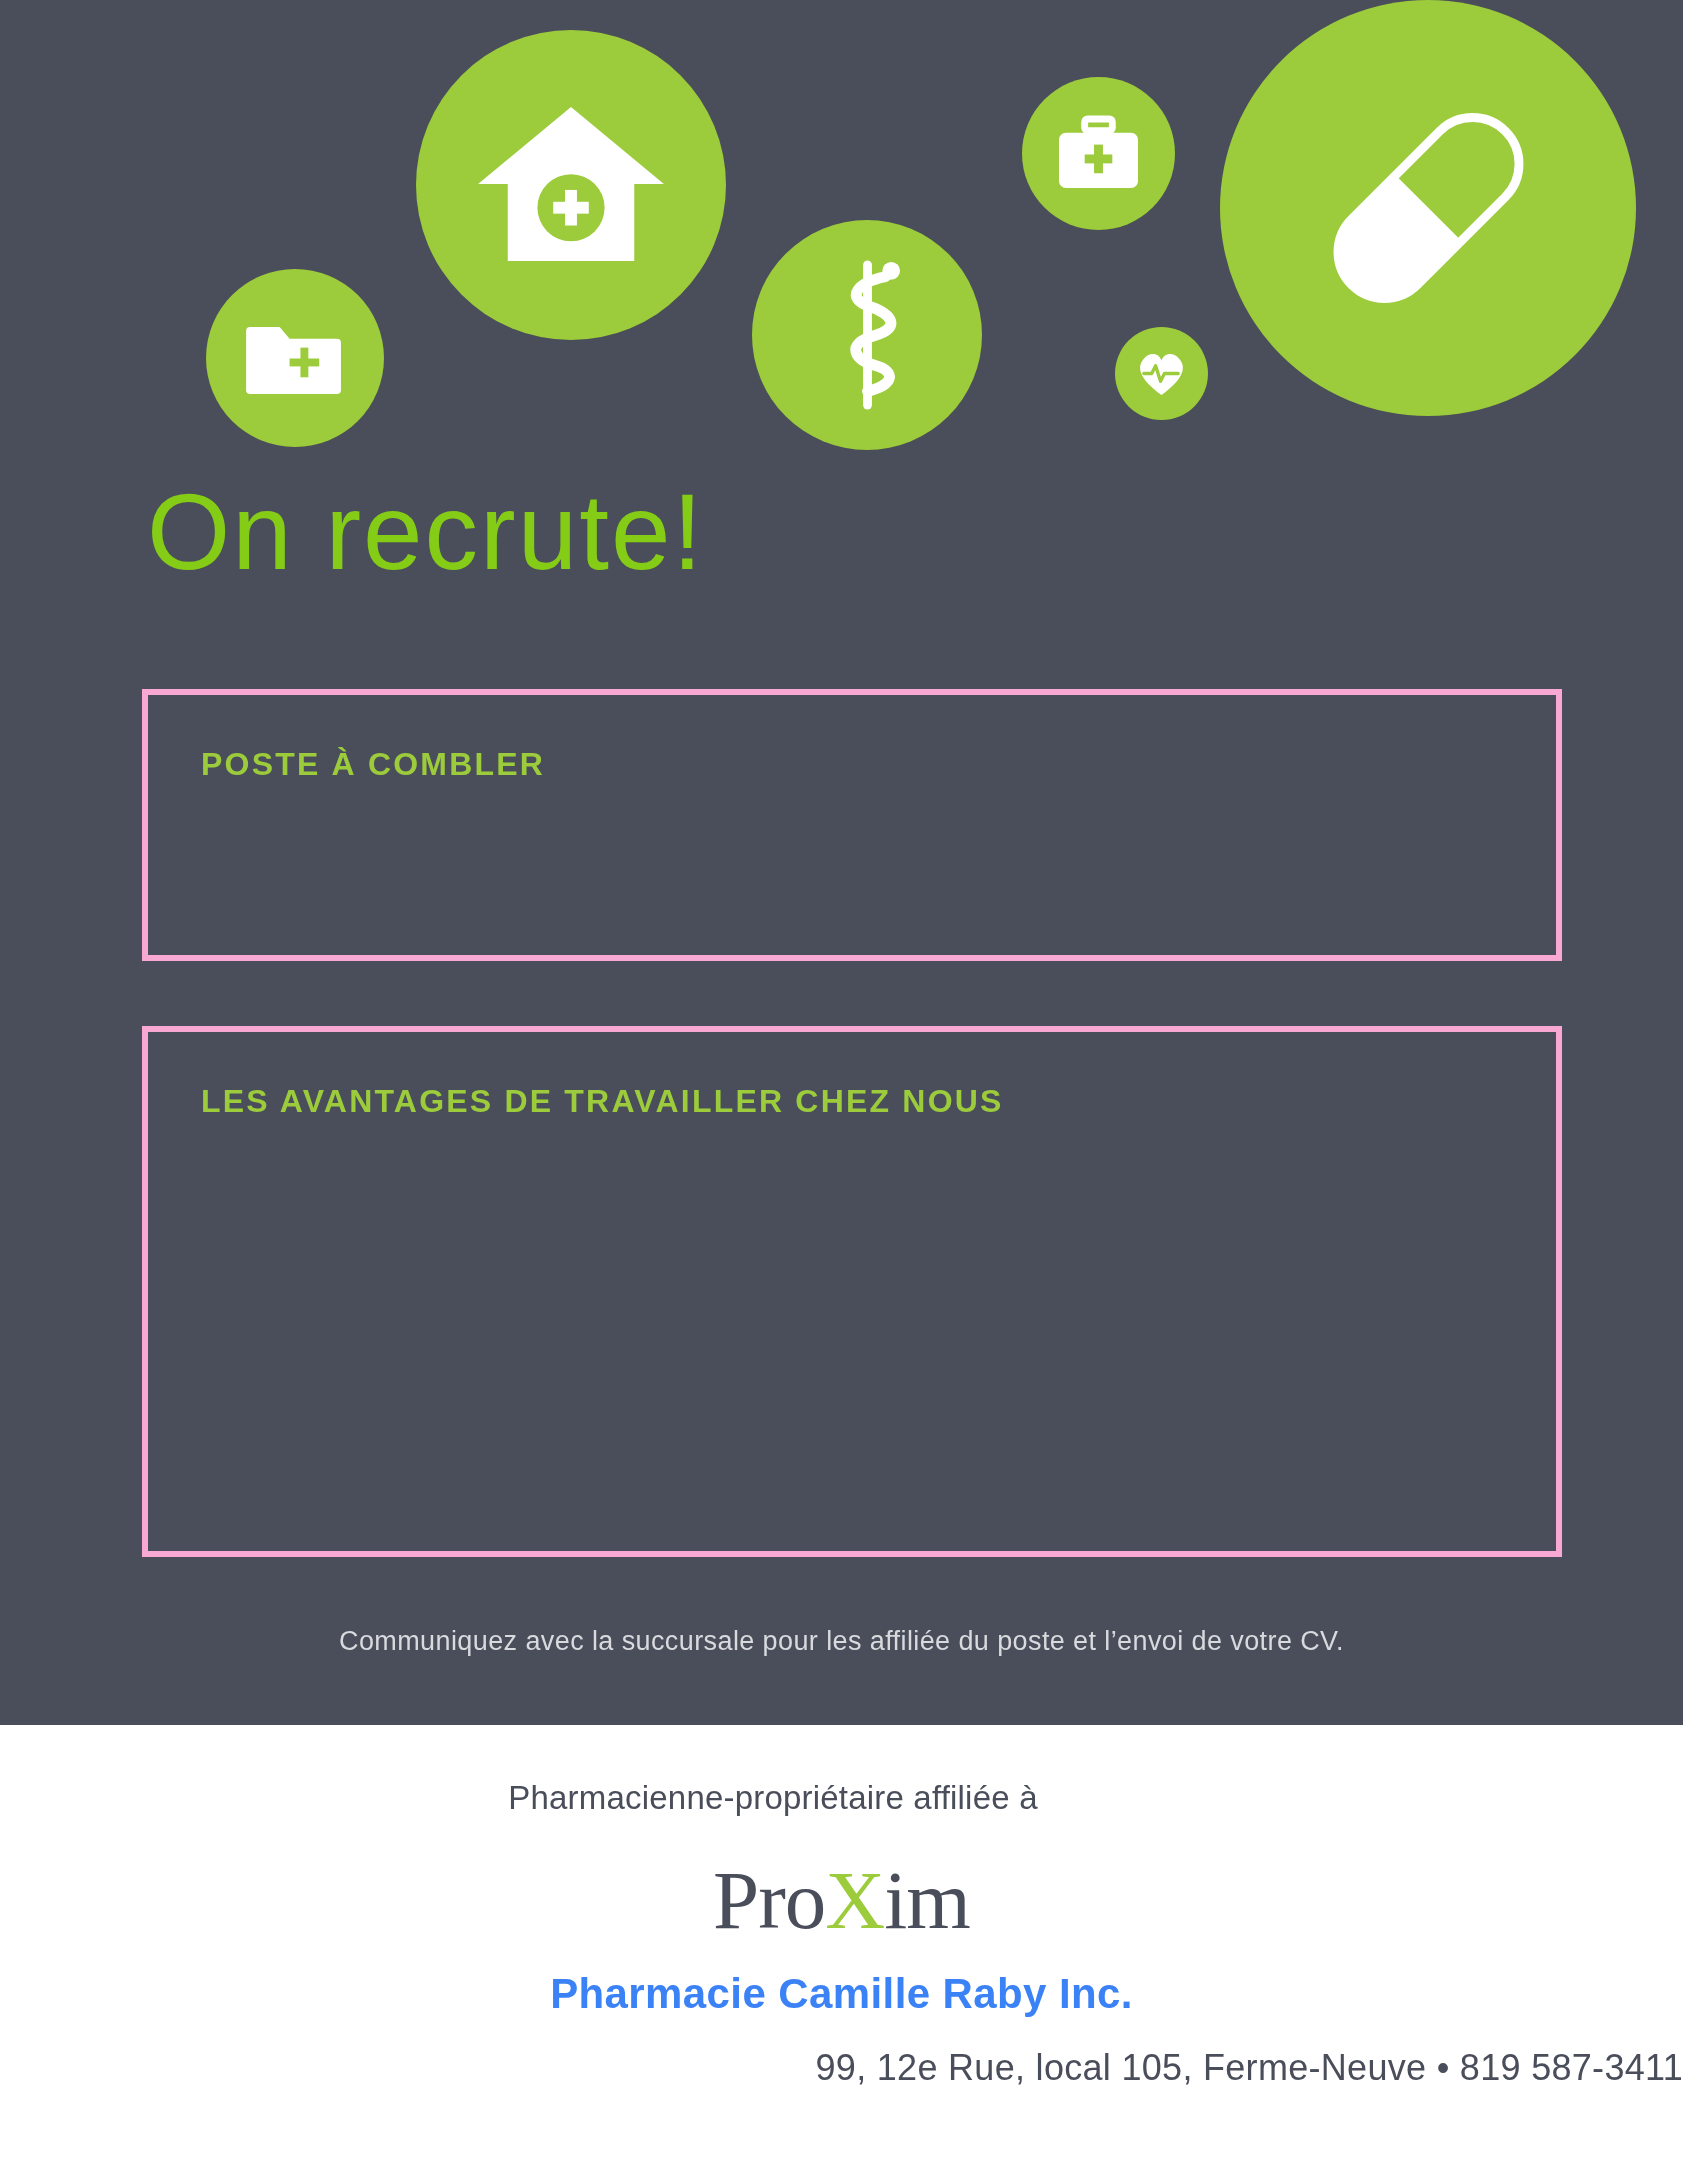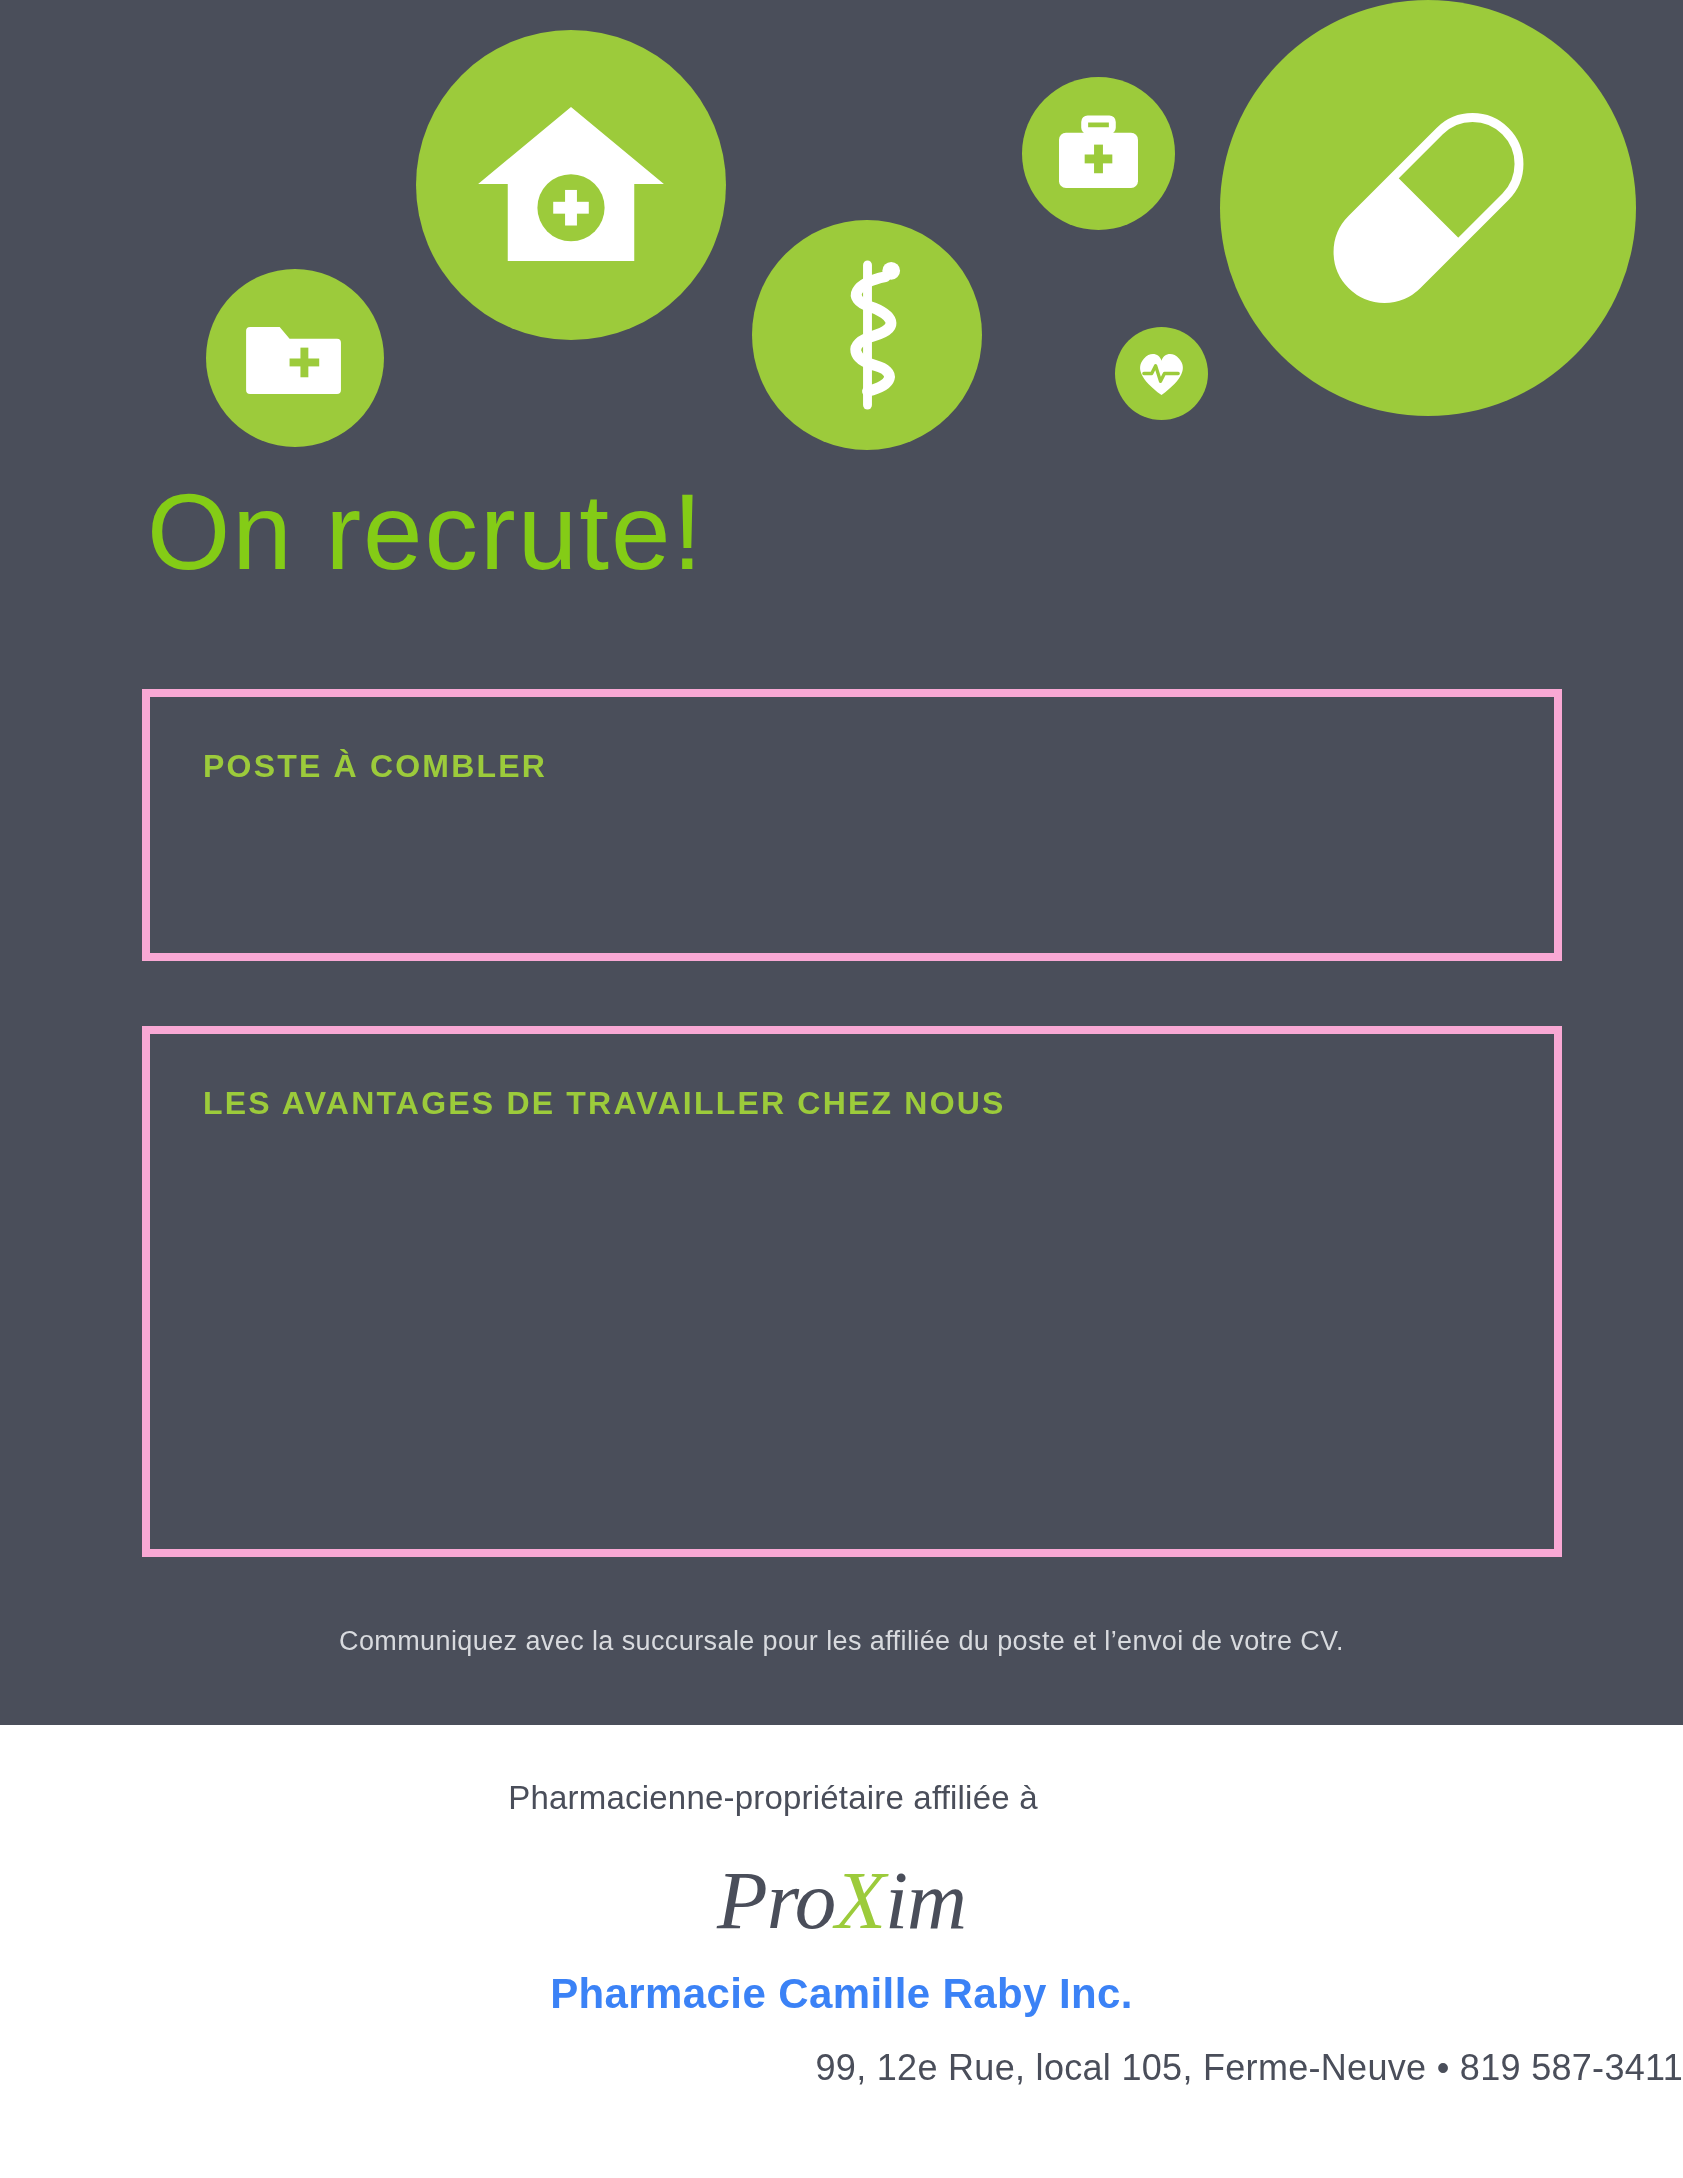--- a/index.html
+++ b/index.html
@@ -55,21 +55,21 @@
     font-weight: 400;
     color: #84cc16;
     letter-spacing: 2px;
     line-height: 1;
     white-space: nowrap;
   }
 
   
   .box {
     position: absolute;
-    border: 8px solid #f9a8d4;
+    border: 6px solid #f9a8d4;
     box-sizing: border-box;
   }
   .box-title {
     position: absolute;
     left: 53px;
     top: 51px;
     color: #9ccb3b;
     font-size: 32px;
     font-weight: bold;
     letter-spacing: 2.2px;
@@ -128,21 +128,20 @@
     height: 89px;
   }
   .logo {
     display: inline-block;
     position: relative;
     font-family: "Liberation Serif", serif;
     font-size: 83px;
     color: #4a4e5a;
     letter-spacing: -1px;
     line-height: 1;
-    font-style: italic;
   }
   .logo .x-green {
     color: #9ccb3b;
     font-family: "Liberation Serif", serif;
   }
   .pharmacy-name {
     position: absolute;
     left: 0;
     top: 1970px;
     width: 1683px;

